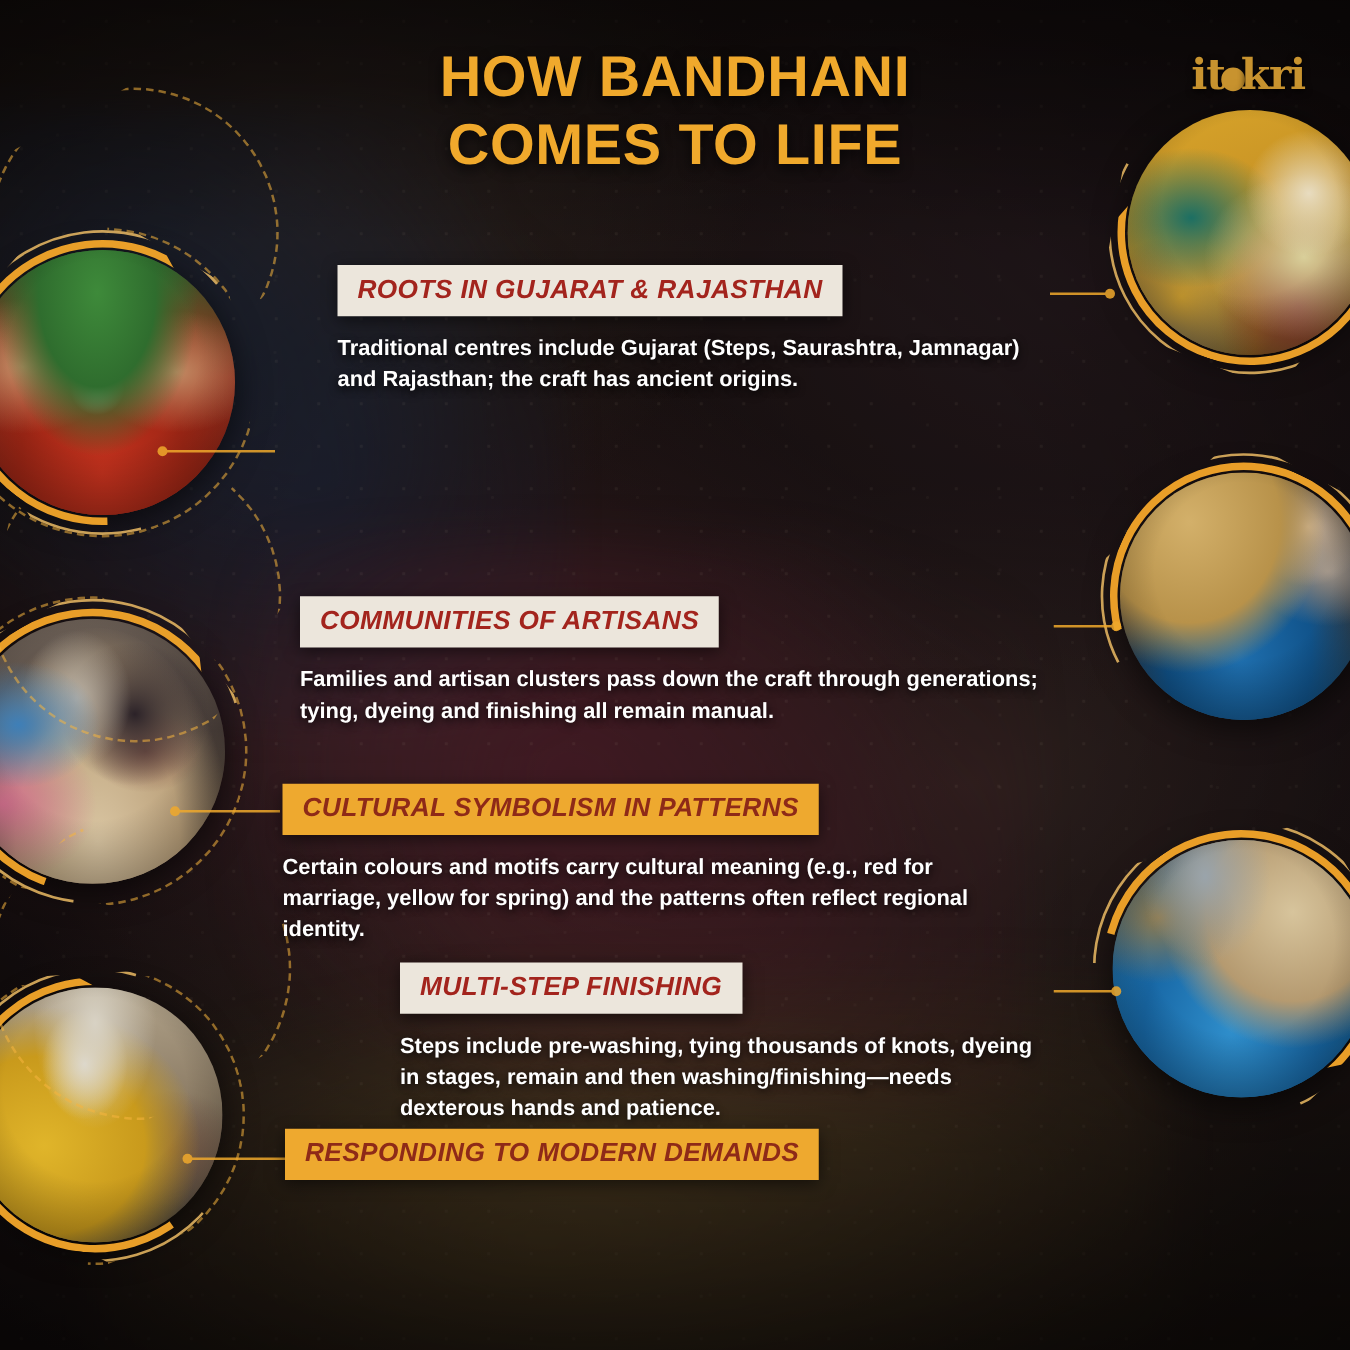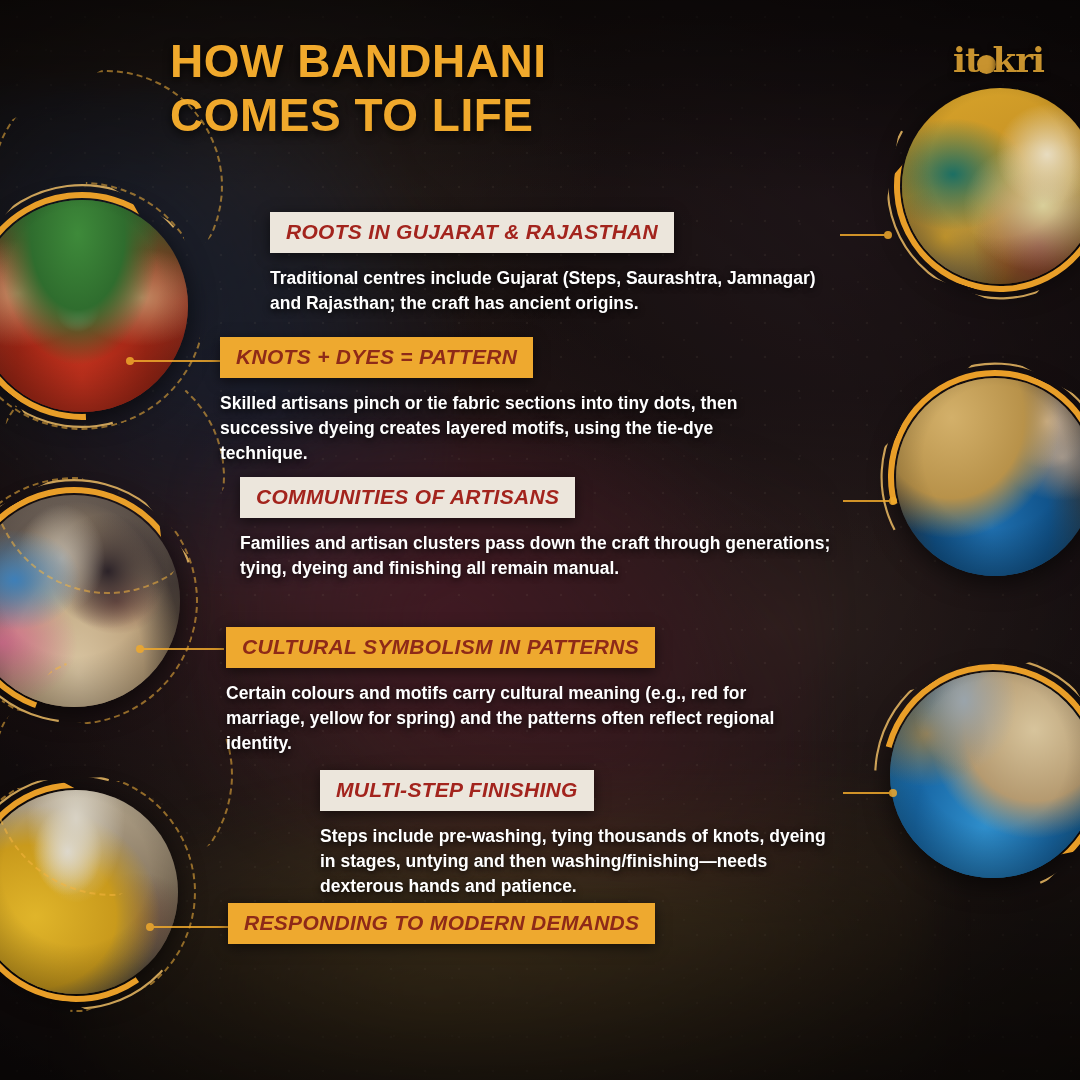--- a/index.html
+++ b/index.html
@@ -56,20 +56,21 @@
     position:absolute; inset:0;
     background:
       radial-gradient(ellipse 78% 70% at 50% 46%, rgba(0,0,0,0) 38%, rgba(0,0,0,0.55) 100%),
       linear-gradient(to bottom, rgba(0,0,0,0.5) 0%, rgba(0,0,0,0) 18%, rgba(0,0,0,0) 80%, rgba(0,0,0,0.45) 100%);
   }
   .bg-scrim { position:absolute; inset:0; background:rgba(10,7,6,0.30); }
 
   
   .title {
     position:absolute; left:0; right:0; top:34px;
+    text-align:center;
     font-size:46px; line-height:1.18;
     font-weight:bold;
     letter-spacing:0.5px;
     color:#f0a92c;
     text-shadow:0 3px 10px rgba(0,0,0,0.75);
     padding:0 170px;
   }
   .logo {
     position:absolute; right:36px; top:40px;
     font-family:"DejaVu Serif", serif;
@@ -297,37 +298,33 @@
   </div>
   <div class="conn" style="left:150px; top:926px; width:78px;">
     <div class="nub" style="left:-4px;"></div>
   </div>
 
   <div class="section ta-right" style="left:270px; top:212px; width:572px;">
     <div class="sec-head cream">ROOTS IN GUJARAT &amp; RAJASTHAN</div>
     <div class="sec-body">Traditional centres include Gujarat (Steps, Saurashtra, Jamnagar) and Rajasthan; the craft has ancient origins.</div>
   </div>
 
-  <div class="section ta-left" style="left:220px; top:337px; width:580px;">
-    <div class="sec-head amber">KNOTS + DYES = PATTERN</div>
-    <div class="sec-body">Skilled artisans pinch or tie fabric sections into tiny dots, then successive dyeing creates layered motifs, using the tie-dye technique.</div>
-  </div>
 
   <div class="section ta-left" style="left:226px; top:627px; width:560px;">
     <div class="sec-head amber">CULTURAL SYMBOLISM IN PATTERNS</div>
     <div class="sec-body">Certain colours and motifs carry cultural meaning (e.g., red for marriage, yellow for spring) and the patterns often reflect regional identity.</div>
   </div>
 
   <div class="section ta-right" style="left:240px; top:477px; width:602px;">
     <div class="sec-head cream">COMMUNITIES OF ARTISANS</div>
     <div class="sec-body">Families and artisan clusters pass down the craft through generations; tying, dyeing and finishing all remain manual.</div>
   </div>
 
   <div class="section ta-right" style="left:320px; top:770px; width:522px;">
     <div class="sec-head cream">MULTI-STEP FINISHING</div>
-    <div class="sec-body">Steps include pre-washing, tying thousands of knots, dyeing in stages, untying and then washing/finishing—needs dexterous hands and patience.</div>
+    <div class="sec-body">Steps include pre-washing, tying thousands of knots, dyeing in stages, remain and then washing/finishing—needs dexterous hands and patience.</div>
   </div>
 
   <div class="section ta-left" style="left:228px; top:903px; width:556px;">
     <div class="sec-head amber">RESPONDING TO MODERN DEMANDS</div>
   </div>
 
 </div>
 
 </body></html>

